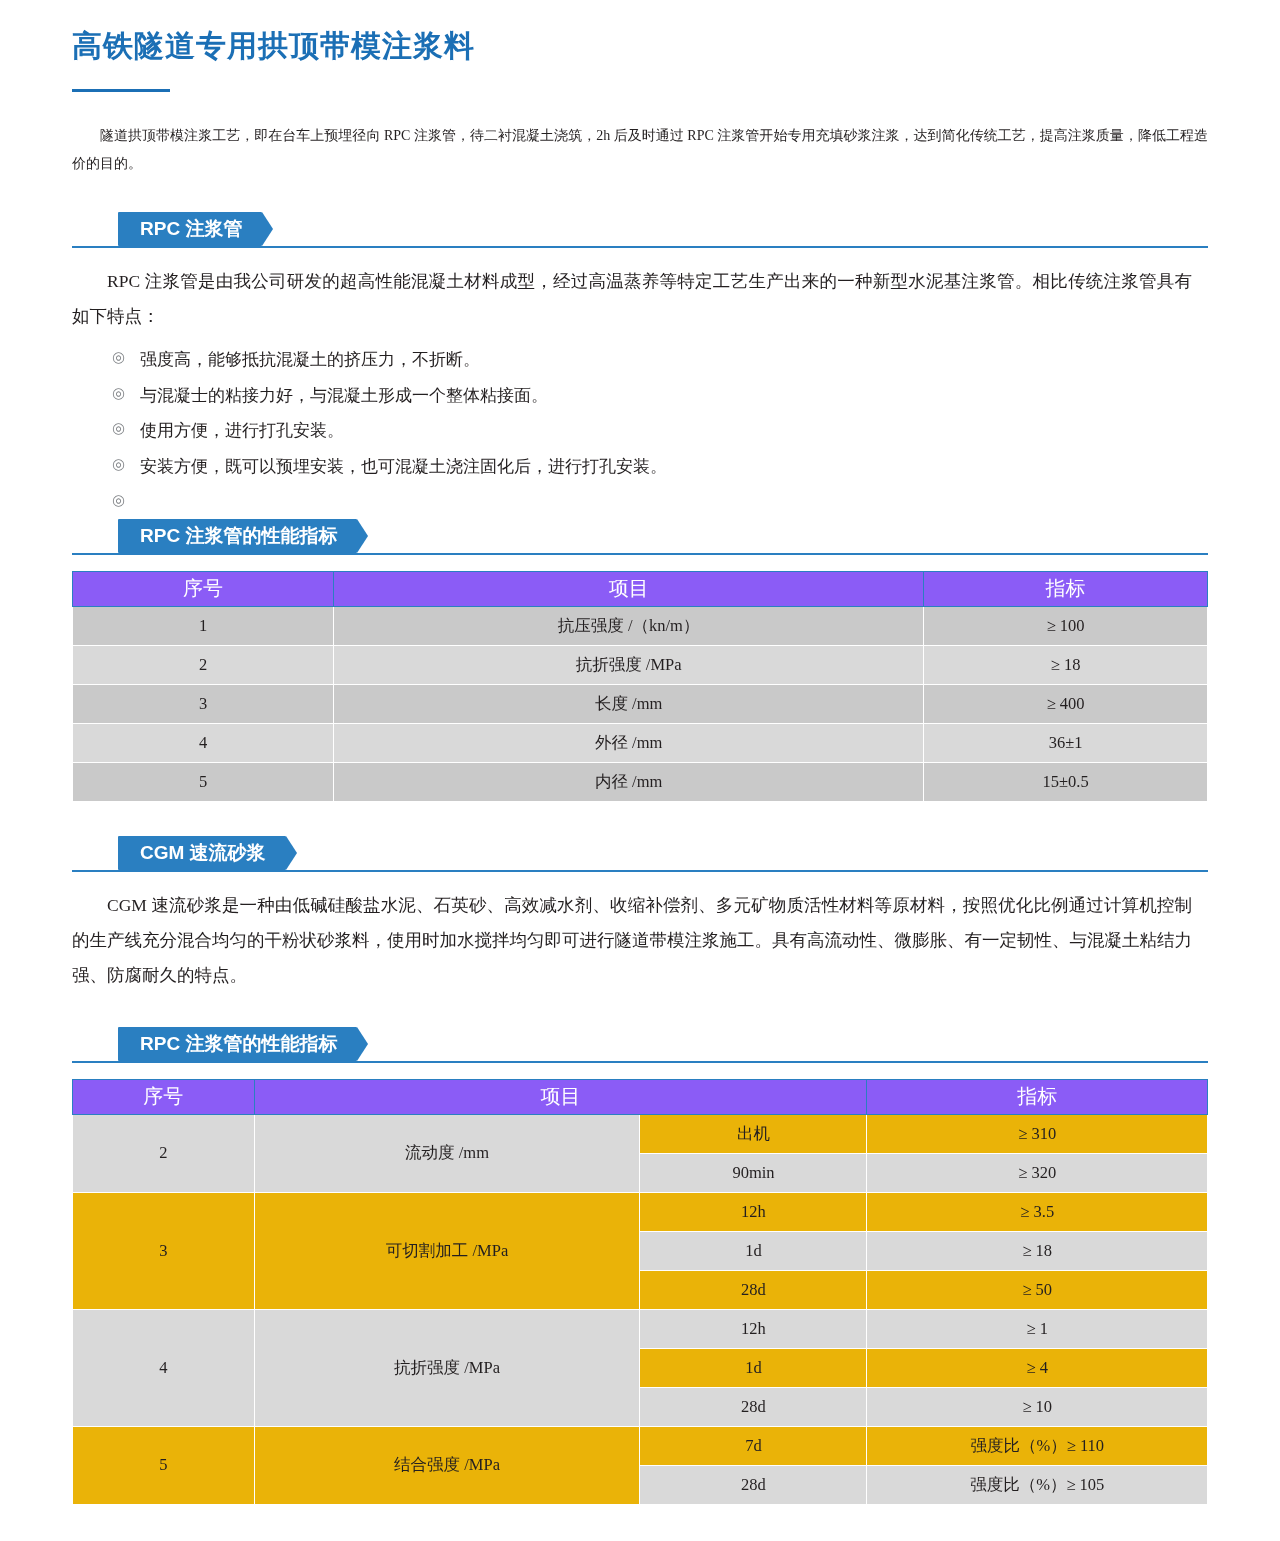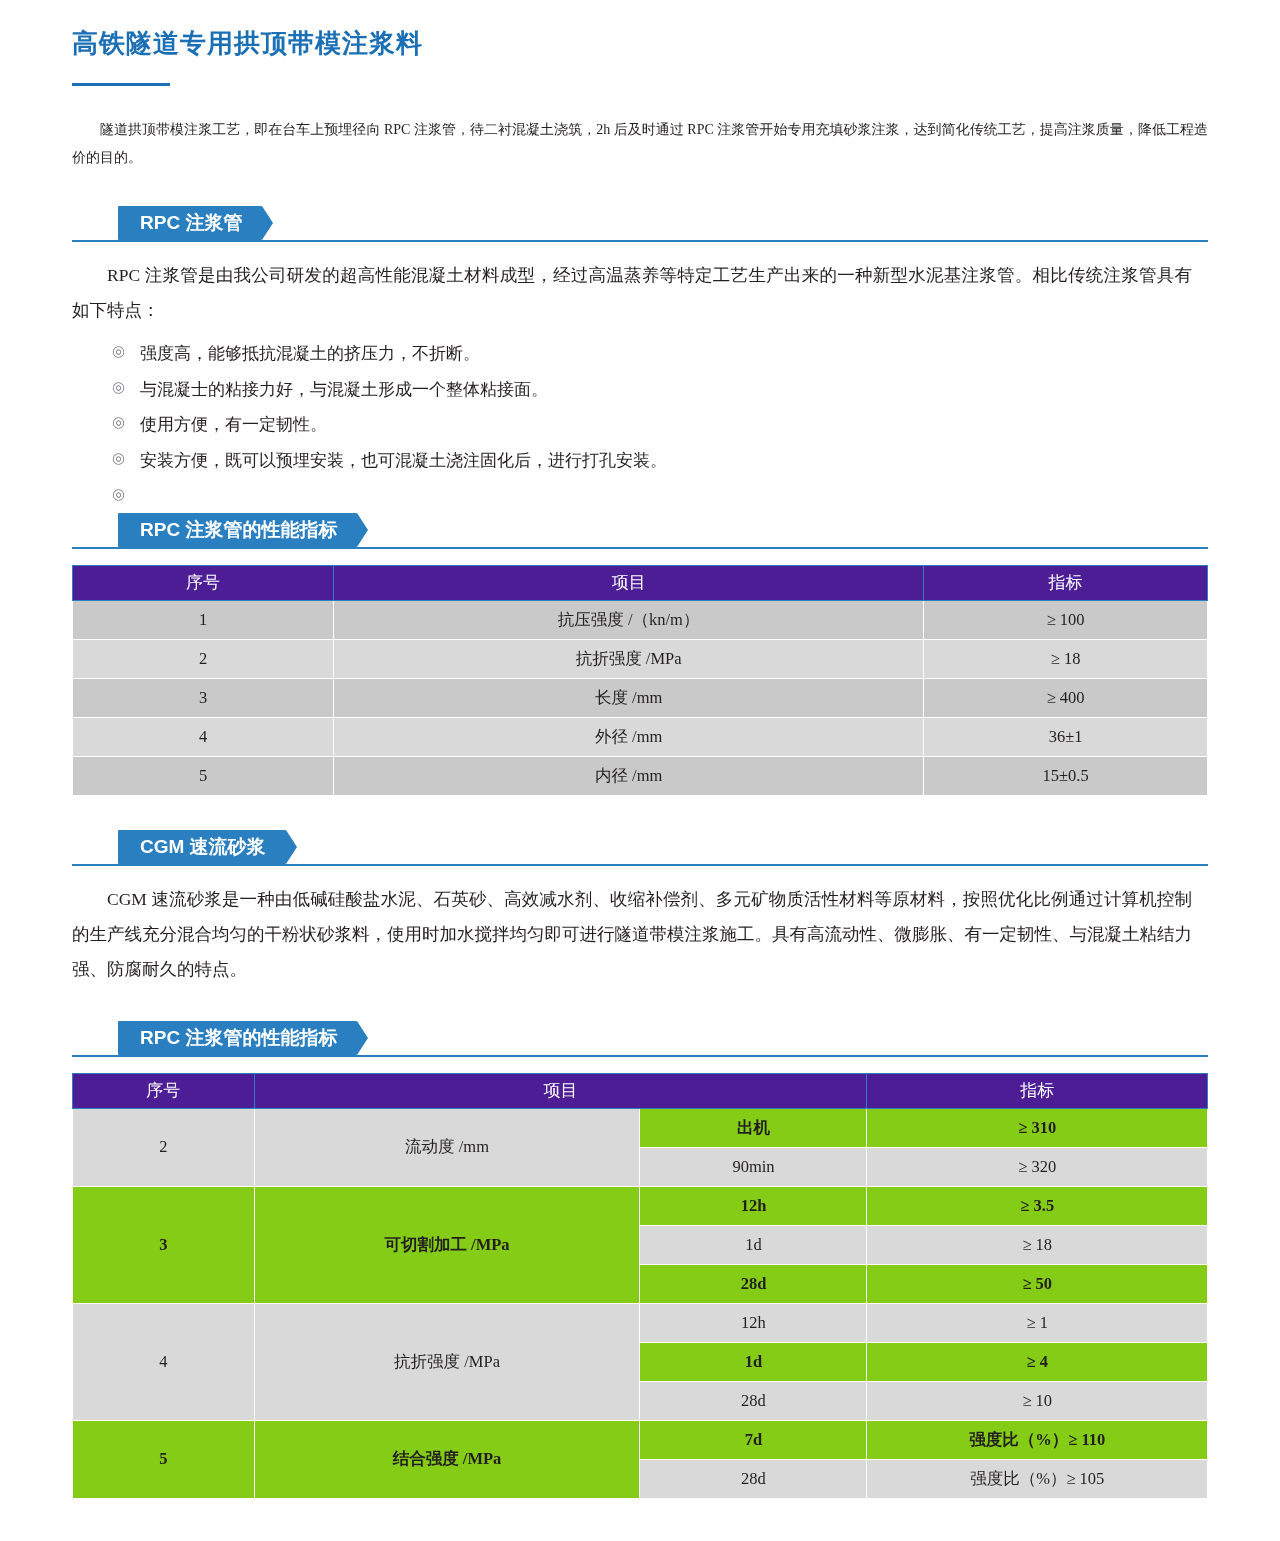--- a/index.html
+++ b/index.html
@@ -17,21 +17,21 @@
   .page {
     width: 1280px;
     min-height: 1541px;
     padding: 0;
     box-sizing: border-box;
     position: relative;
   }
   .doc-title {
     font-family: Liberation Serif, serif;
     font-weight: bold;
-    font-size: 26px;
+    font-size: 30px;
     letter-spacing: 1px;
     color: #1b6fb5;
     margin: 0;
     padding: 26px 16px 0 72px;
   }
   .title-rule {
     width: 98px;
     height: 3px;
     background: #1b6fb5;
     margin: 22px 0 0 72px;
@@ -110,45 +110,44 @@
     font-size: 15px;
   }
   table.tbl {
     margin: 16px 72px 0 72px;
     width: calc(100% - 144px);
     border-collapse: collapse;
     font-size: 16.5px;
     table-layout: fixed;
   }
   table.tbl th {
-    background: #4c1d95;
+    background: #8b5cf6;
     color: #ffffff;
     font-family: "Liberation Sans", "DejaVu Sans", sans-serif;
     font-weight: normal;
-    font-size: 17px;
+    font-size: 20px;
     height: 32px;
     border: 1px solid #2a7fc1;
     text-align: center;
   }
   table.tbl td {
     border: 1px solid #ffffff;
     text-align: center;
     height: 32px;
     padding: 3px 6px;
     background: #d9d9d9;
   }
   table.tbl tr.alt td {
     background: #c9c9c9;
   }
   table.tbl td.light {
     background: #d9d9d9;
   }
   table.tbl td.dark {
-    background: #84cc16;
-    font-weight: bold;
+    background: #eab308;
   }
 </style>
 </head>
 <body>
 
 <div class="page">
 
   <h1 class="doc-title">高铁隧道专用拱顶带模注浆料</h1>
   <div class="title-rule"></div>
 
@@ -157,21 +156,21 @@
   <div class="section-head">
     <span class="bar">RPC 注浆管</span>
     <span class="underline"></span>
   </div>
 
   <p class="para">RPC 注浆管是由我公司研发的超高性能混凝土材料成型，经过高温蒸养等特定工艺生产出来的一种新型水泥基注浆管。相比传统注浆管具有如下特点：</p>
 
   <ul class="bullets">
     <li><span class="dot">◎</span><span>强度高，能够抵抗混凝土的挤压力，不折断。</span></li>
     <li><span class="dot">◎</span><span>与混凝士的粘接力好，与混凝土形成一个整体粘接面。</span></li>
-    <li><span class="dot">◎</span><span>使用方便，有一定韧性。</span></li>
+    <li><span class="dot">◎</span><span>使用方便，进行打孔安装。</span></li>
     <li><span class="dot">◎</span><span>安装方便，既可以预埋安装，也可混凝土浇注固化后，进行打孔安装。</span></li>
     <li><span class="dot">◎</span></li>
   </ul>
 
   <div class="section-head">
     <span class="bar">RPC 注浆管的性能指标</span>
     <span class="underline"></span>
   </div>
 
   <table class="tbl">

